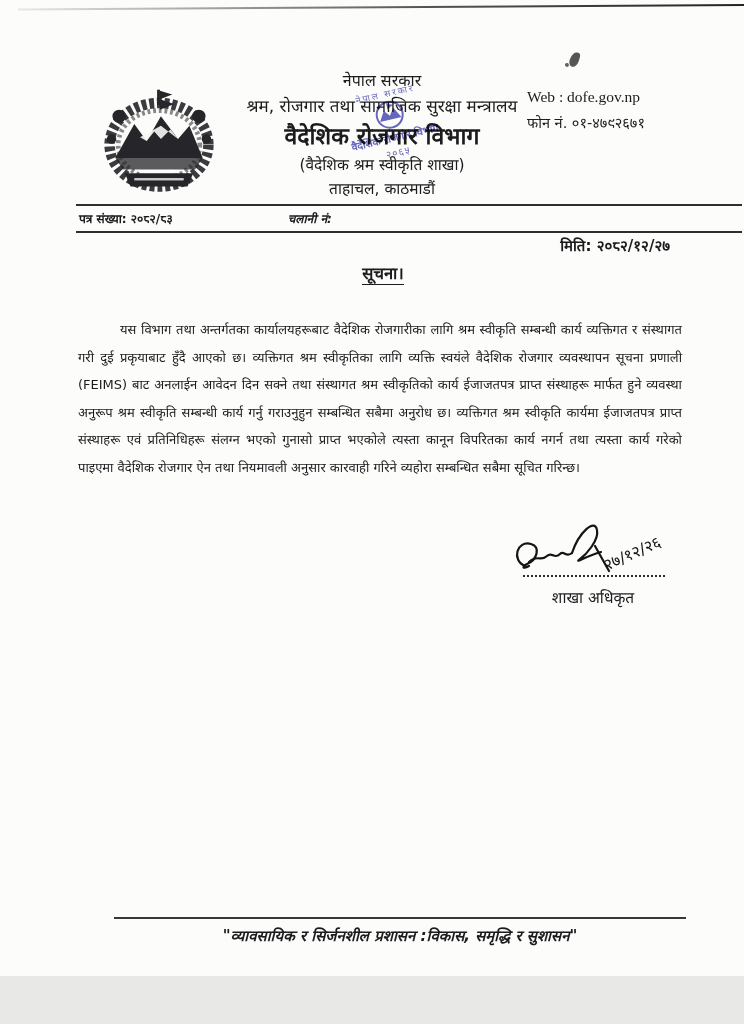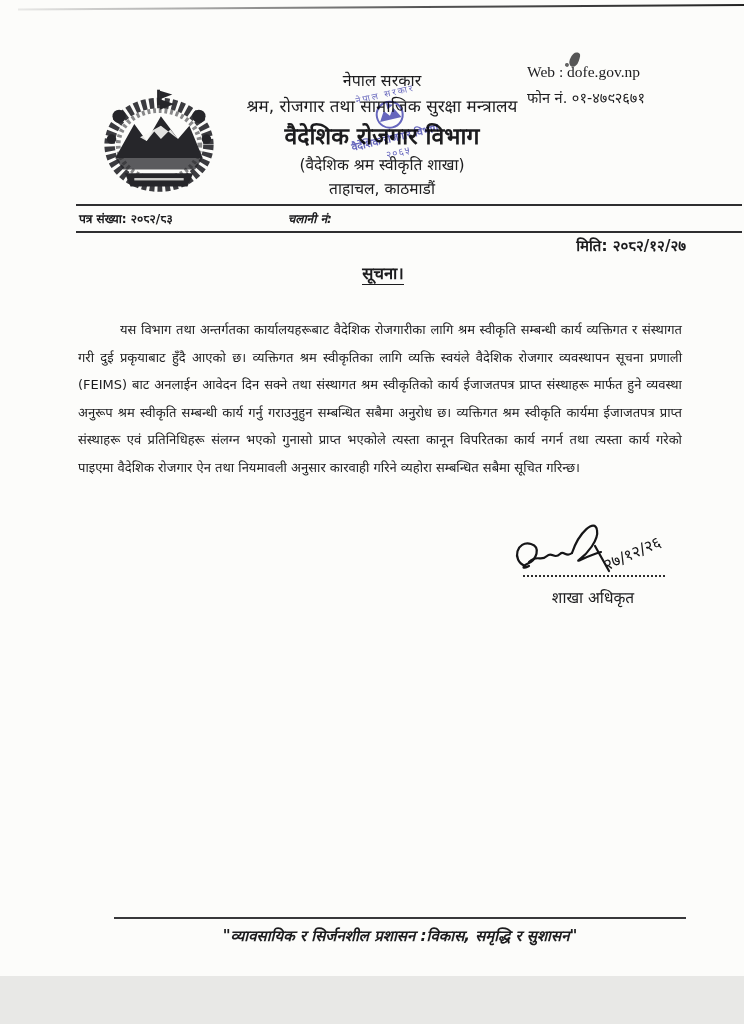--- a/index.html
+++ b/index.html
@@ -32,21 +32,21 @@
   .head-center{
     position:absolute;left:186px;top:68px;width:392px;
     display:flex;flex-direction:column;align-items:center;text-align:center;
   }
   .gov{font-size:16px;line-height:25px;}
   .ministry{font-size:17px;line-height:27px;}
   .dept{font-size:23px;font-weight:bold;line-height:33px;}
   .branch{font-size:15.5px;line-height:25px;}
   .addr{font-size:15.5px;line-height:23px;}
   .contact{
-    position:absolute;left:527px;top:59px;width:210px;
+    position:absolute;left:527px;top:84px;width:210px;
     font-size:14.5px;line-height:26px;
   }
   .contact .web{font-family:"Liberation Serif", serif;font-size:15.5px;}
   
   .stamp{
     position:absolute;left:330px;top:86px;width:132px;height:112px;
     transform:rotate(-13deg);
     color:#3c3caf;opacity:.78;mix-blend-mode:multiply;
     display:flex;flex-direction:column;align-items:center;
     text-align:center;pointer-events:none;
@@ -57,21 +57,21 @@
   
   .refstrip{
     position:absolute;left:76px;top:204px;width:666px;
     border-top:2px solid #2e2e30;border-bottom:2px solid #2e2e30;
     height:25px;display:flex;align-items:center;
     font-size:12px;font-weight:bold;
   }
   .refstrip .letterno{margin-left:3px;}
   .refstrip .dispatch{margin-left:115px;font-style:italic;}
   .daterow{
-    position:absolute;left:80px;top:235px;width:606px;
+    position:absolute;left:64px;top:235px;width:606px;
     text-align:right;font-size:15px;font-weight:bold;
   }
   .notice-title{
     position:absolute;left:0;top:261px;width:766px;text-align:center;
     font-size:16.5px;font-weight:bold;margin:0;
   }
   .notice-title span{border-bottom:1.5px solid #1c1c1e;padding-bottom:1px;}
   .body-par{
     position:absolute;left:78px;top:316px;width:604px;
     font-size:13px;line-height:27.6px;

